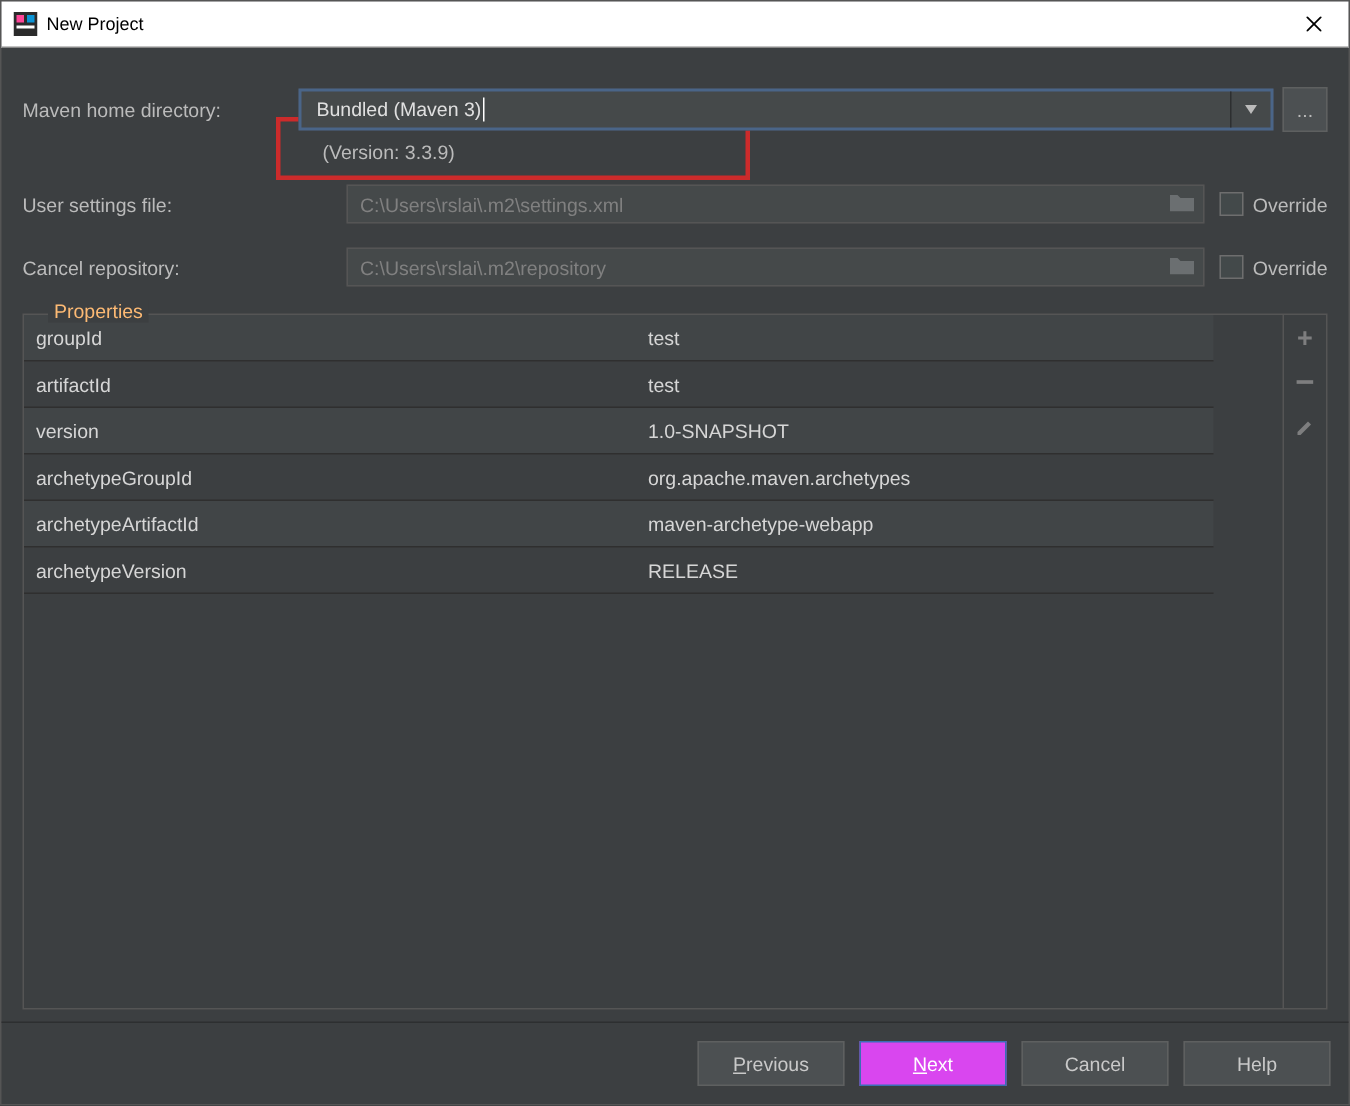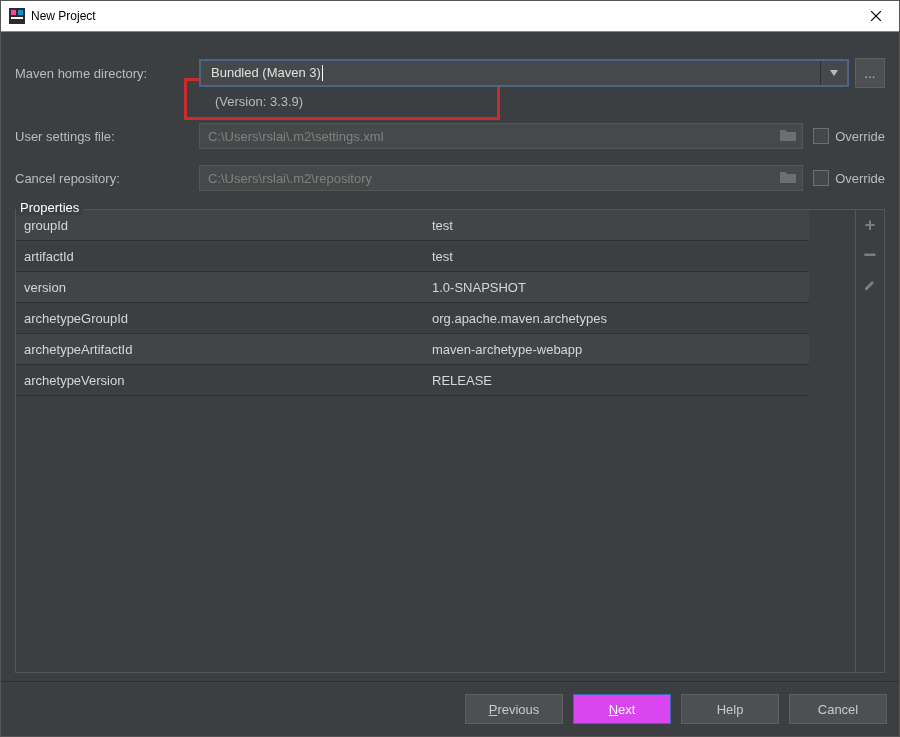--- a/index.html
+++ b/index.html
@@ -19,27 +19,27 @@
   .combo-text{padding:0 10px;color:#e0e0e0;position:relative;}
   .combo-caret{width:26px;height:100%;display:flex;align-items:center;justify-content:center;border-left:1px solid #2d2f30;position:absolute;right:0;top:0;}
   .combo-caret svg{width:8px;height:6px;fill:#bbbbbb;}
   .dots-btn{width:28px;height:28px;background:#4c5052;border:1px solid #5e6060;display:flex;align-items:center;justify-content:center;color:#bbbbbb;}
 
   .highlight-box{position:absolute;border:3px solid #cc2b2b;pointer-events:none;left:183px;top:46px;width:316px;height:42px;box-sizing:border-box;}
 
   .version-row{margin-left:184px;padding:6px 10px 14px 16px;color:#bbbbbb;}
 
   .input-row{display:flex;align-items:center;margin-bottom:16px;}
-  .text-input{flex:1;height:26px;background:#45494a;border:1px solid #555;box-sizing:border-box;padding:0 8px;color:#808080;display:flex;align-items:center;position:relative;}
+  .text-input{flex:1;height:26px;background:#45494a;border:1px solid #555;box-sizing:border-box;padding:0 8px;color:#808080;display:flex;align-items:center;position:relative;margin-left:32px;}
   .input-icon{position:absolute;right:6px;top:50%;transform:translateY(-50%);opacity:.55;}
   .checkbox-wrap{display:flex;align-items:center;gap:6px;margin-left:10px;}
   .checkbox{width:16px;height:16px;background:#43494a;border:1px solid #6e6e6e;box-sizing:border-box;}
 
   .props-frame{border:1px solid #555;margin-top:2px;padding:0;position:relative;flex:1;min-height:0;margin-bottom:8px;}
-  .props-legend{position:absolute;top:-10px;left:0;background:#3c3f41;padding:0 4px;color:#ffffff;}
+  .props-legend{position:absolute;top:-10px;left:16px;background:#3c3f41;padding:0 4px;color:#fdba74;}
   .props-body{display:flex;height:100%;gap:46px;}
   .props-table{flex:1;display:flex;flex-direction:column;}
   .prop-row{display:flex;height:30px;align-items:center;border-bottom:1px solid #2f2f2f;}
   .prop-row.alt{background:#414547;}
   .prop-key{width:408px;padding-left:8px;color:#d6d6d6;}
   .prop-val{flex:1;color:#d6d6d6;}
   .props-side{width:28px;background:#3c3f41;border-left:1px solid #555;display:flex;flex-direction:column;align-items:center;padding-top:6px;gap:12px;color:#9a9a9a;}
   .side-btn{width:18px;height:18px;display:flex;align-items:center;justify-content:center;opacity:.7;font-weight:bold;}
 
   .footer{height:54px;border-top:1px solid #2d2f30;display:flex;align-items:center;justify-content:flex-end;padding:0 12px;gap:10px;}
@@ -167,16 +167,16 @@
     </div>
   </div>
 
   <div class="footer">
     <div class="btn">
         <span><span class="mnemonic">P</span><span>revious</span></span>
       </div>
     <div class="btn primary">
         <span><span class="mnemonic">N</span><span>ext</span></span>
       </div>
+    <div class="btn">Cancel</div>
     <div class="btn">Help</div>
-    <div class="btn">Cancel</div>
   </div>
 </div>
 
 </body></html>

